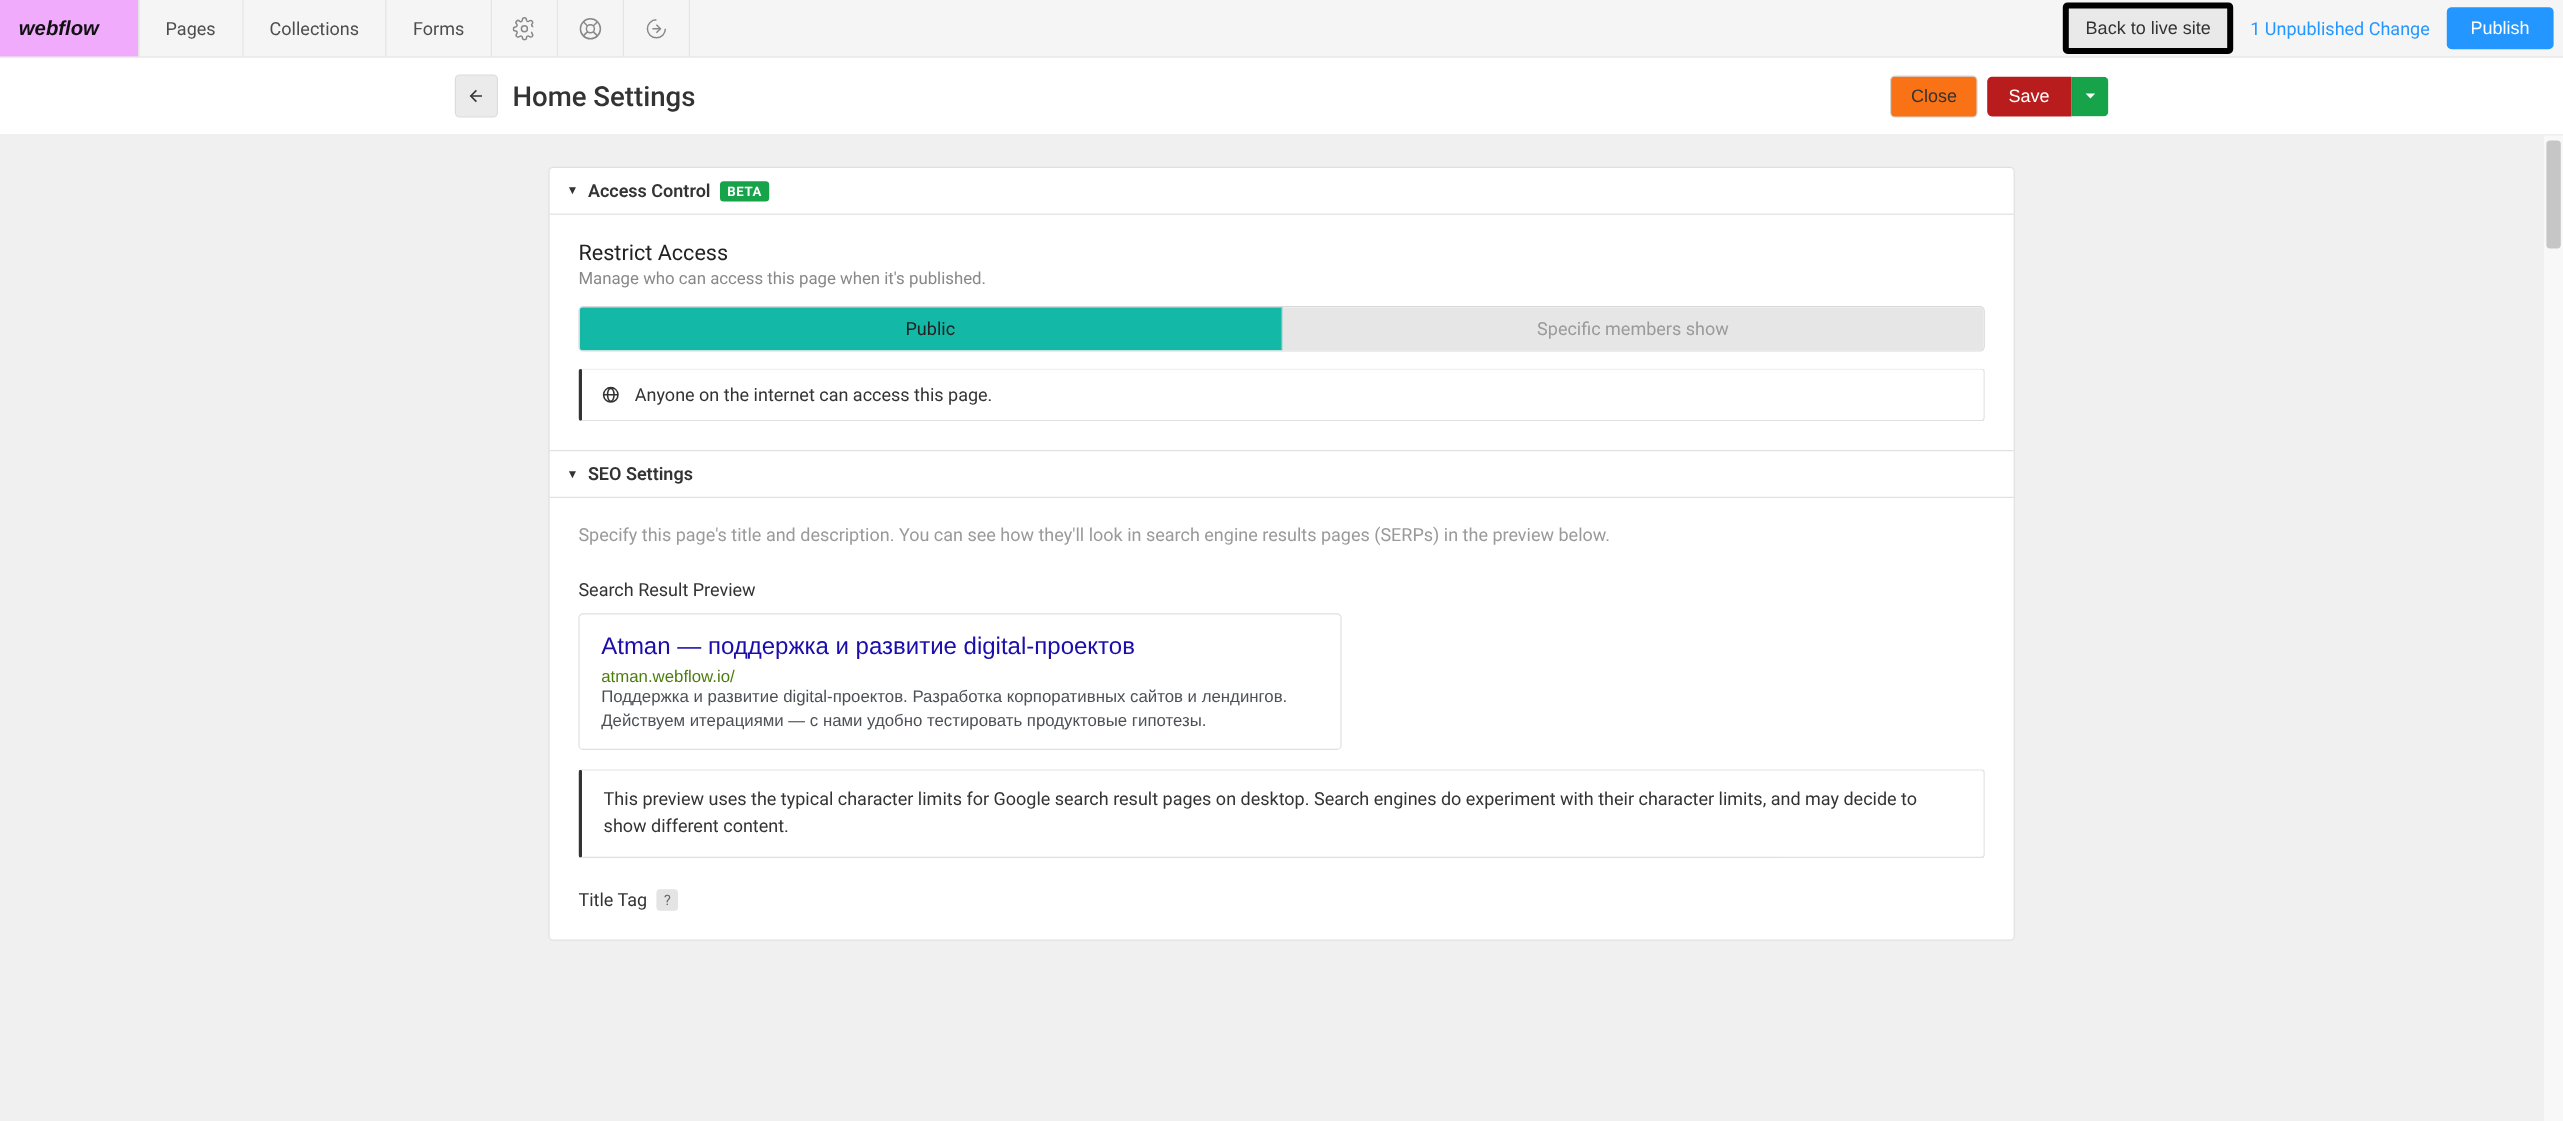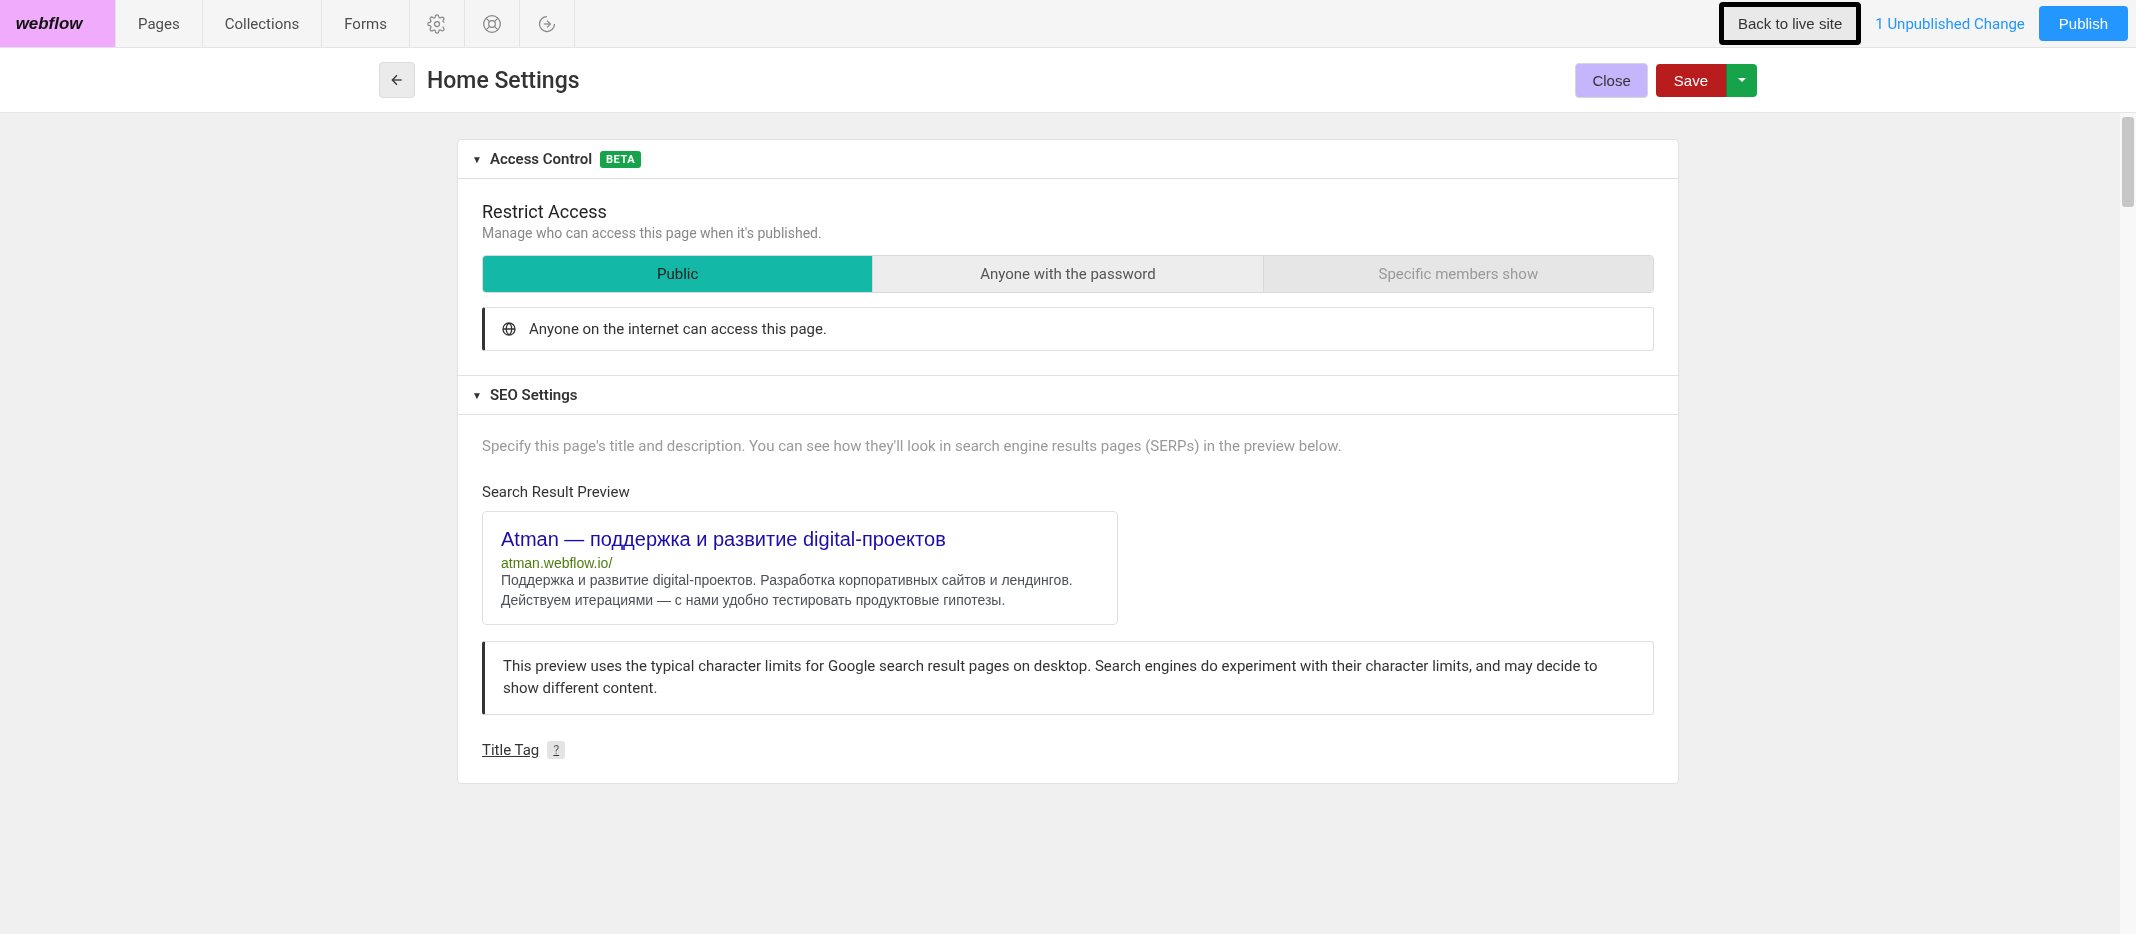--- a/index.html
+++ b/index.html
@@ -104,21 +104,21 @@
   margin-right: 12px;
 }
 .back-arrow svg { width: 16px; height: 16px; stroke: #333; fill: none; stroke-width: 2; }
 .page-title {
   font-size: 23px;
   font-weight: 500;
   color: #333;
 }
 .header-spacer { flex: 1; }
 .btn-close {
-  background: #c4b5fd;
+  background: #f97316;
   border: 1px solid #d6d6d6;
   border-radius: 4px;
   padding: 8px 16px;
   font-size: 15px;
   color: #333;
   cursor: pointer;
   margin-right: 8px;
 }
 .save-group {
   display: flex;
@@ -251,21 +251,20 @@
   font-size: 15px;
   color: #333;
   line-height: 1.45;
   margin-bottom: 26px;
 }
 .title-tag-row {
   display: flex;
   align-items: center;
   gap: 8px;
   font-size: 15px;
-  text-decoration: underline;
 }
 .help-q {
   display: inline-flex;
   align-items: center;
   justify-content: center;
   width: 18px;
   height: 18px;
   background: #e4e4e4;
   border-radius: 3px;
   font-size: 12px;
@@ -363,21 +362,20 @@
       <div class="section-header">
         <span class="caret">▼</span>
         <span class="title">Access Control</span>
         <span class="badge-beta">BETA</span>
       </div>
       <div class="section-body">
         <div class="field-label">Restrict Access</div>
         <div class="field-desc">Manage who can access this page when it's published.</div>
         <div class="segmented">
           <div class="segmented-opt active">Public</div>
-          <div class="segmented-opt">Anyone with the password</div>
           <div class="segmented-opt">Specific members show</div>
         </div>
         <div class="info-strip">
           <svg viewBox="0 0 24 24">
               <path d="M12 2a10 10 0 1 0 0 20 10 10 0 0 0 0-20zm-1 17.93A8 8 0 0 1 4.07 13H7a12 12 0 0 0 1.5 5.5c.6 1 1.3 1.3 2.5 1.43zM7 11H4.07A8 8 0 0 1 11 4.07c-1.2.13-1.9.43-2.5 1.43A12 12 0 0 0 7 11zm6-6.93A8 8 0 0 1 19.93 11H17a12 12 0 0 0-1.5-5.5c-.6-1-1.3-1.3-2.5-1.43zM17 13h2.93A8 8 0 0 1 13 19.93c1.2-.13 1.9-.43 2.5-1.43A12 12 0 0 0 17 13zM9 11c.1-2 .6-3.8 1.3-5 .5-.8 1.1-1 1.7-1s1.2.2 1.7 1c.7 1.2 1.2 3 1.3 5H9zm0 2h6c-.1 2-.6 3.8-1.3 5-.5.8-1.1 1-1.7 1s-1.2-.2-1.7-1c-.7-1.2-1.2-3-1.3-5z"></path>
             </svg>
           <span>Anyone on the internet can access this page.</span>
         </div>
       </div>
 

